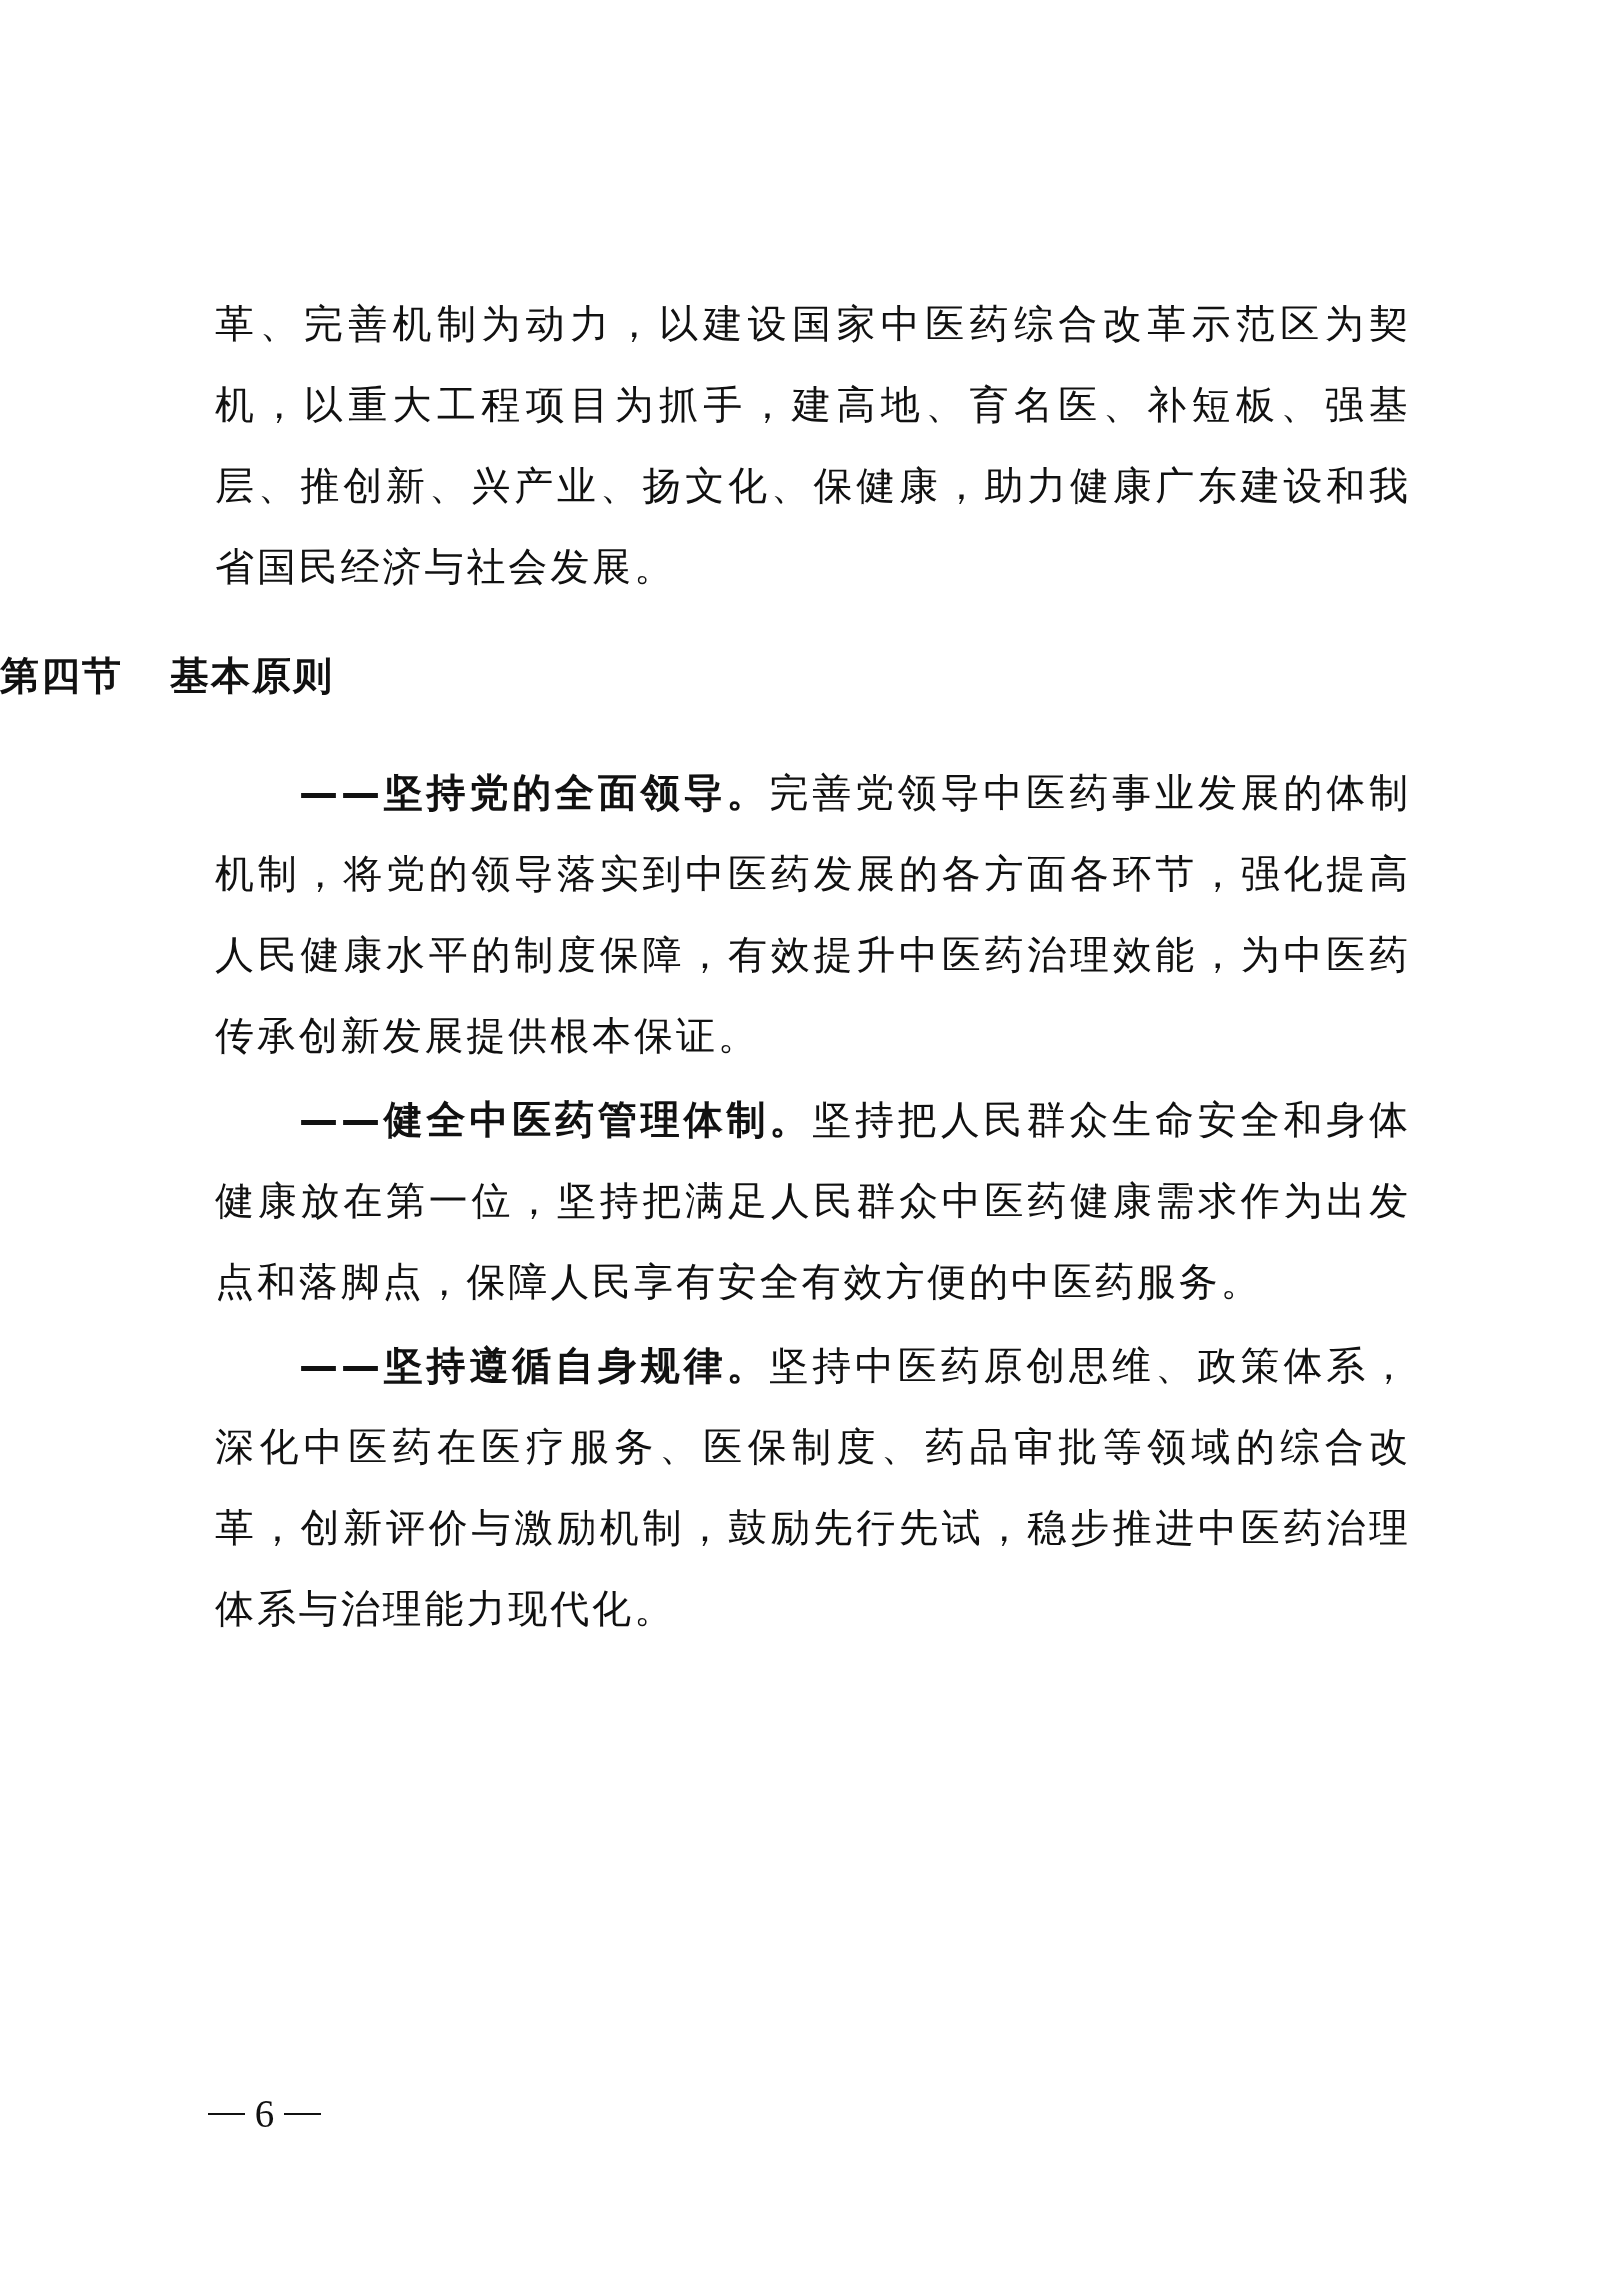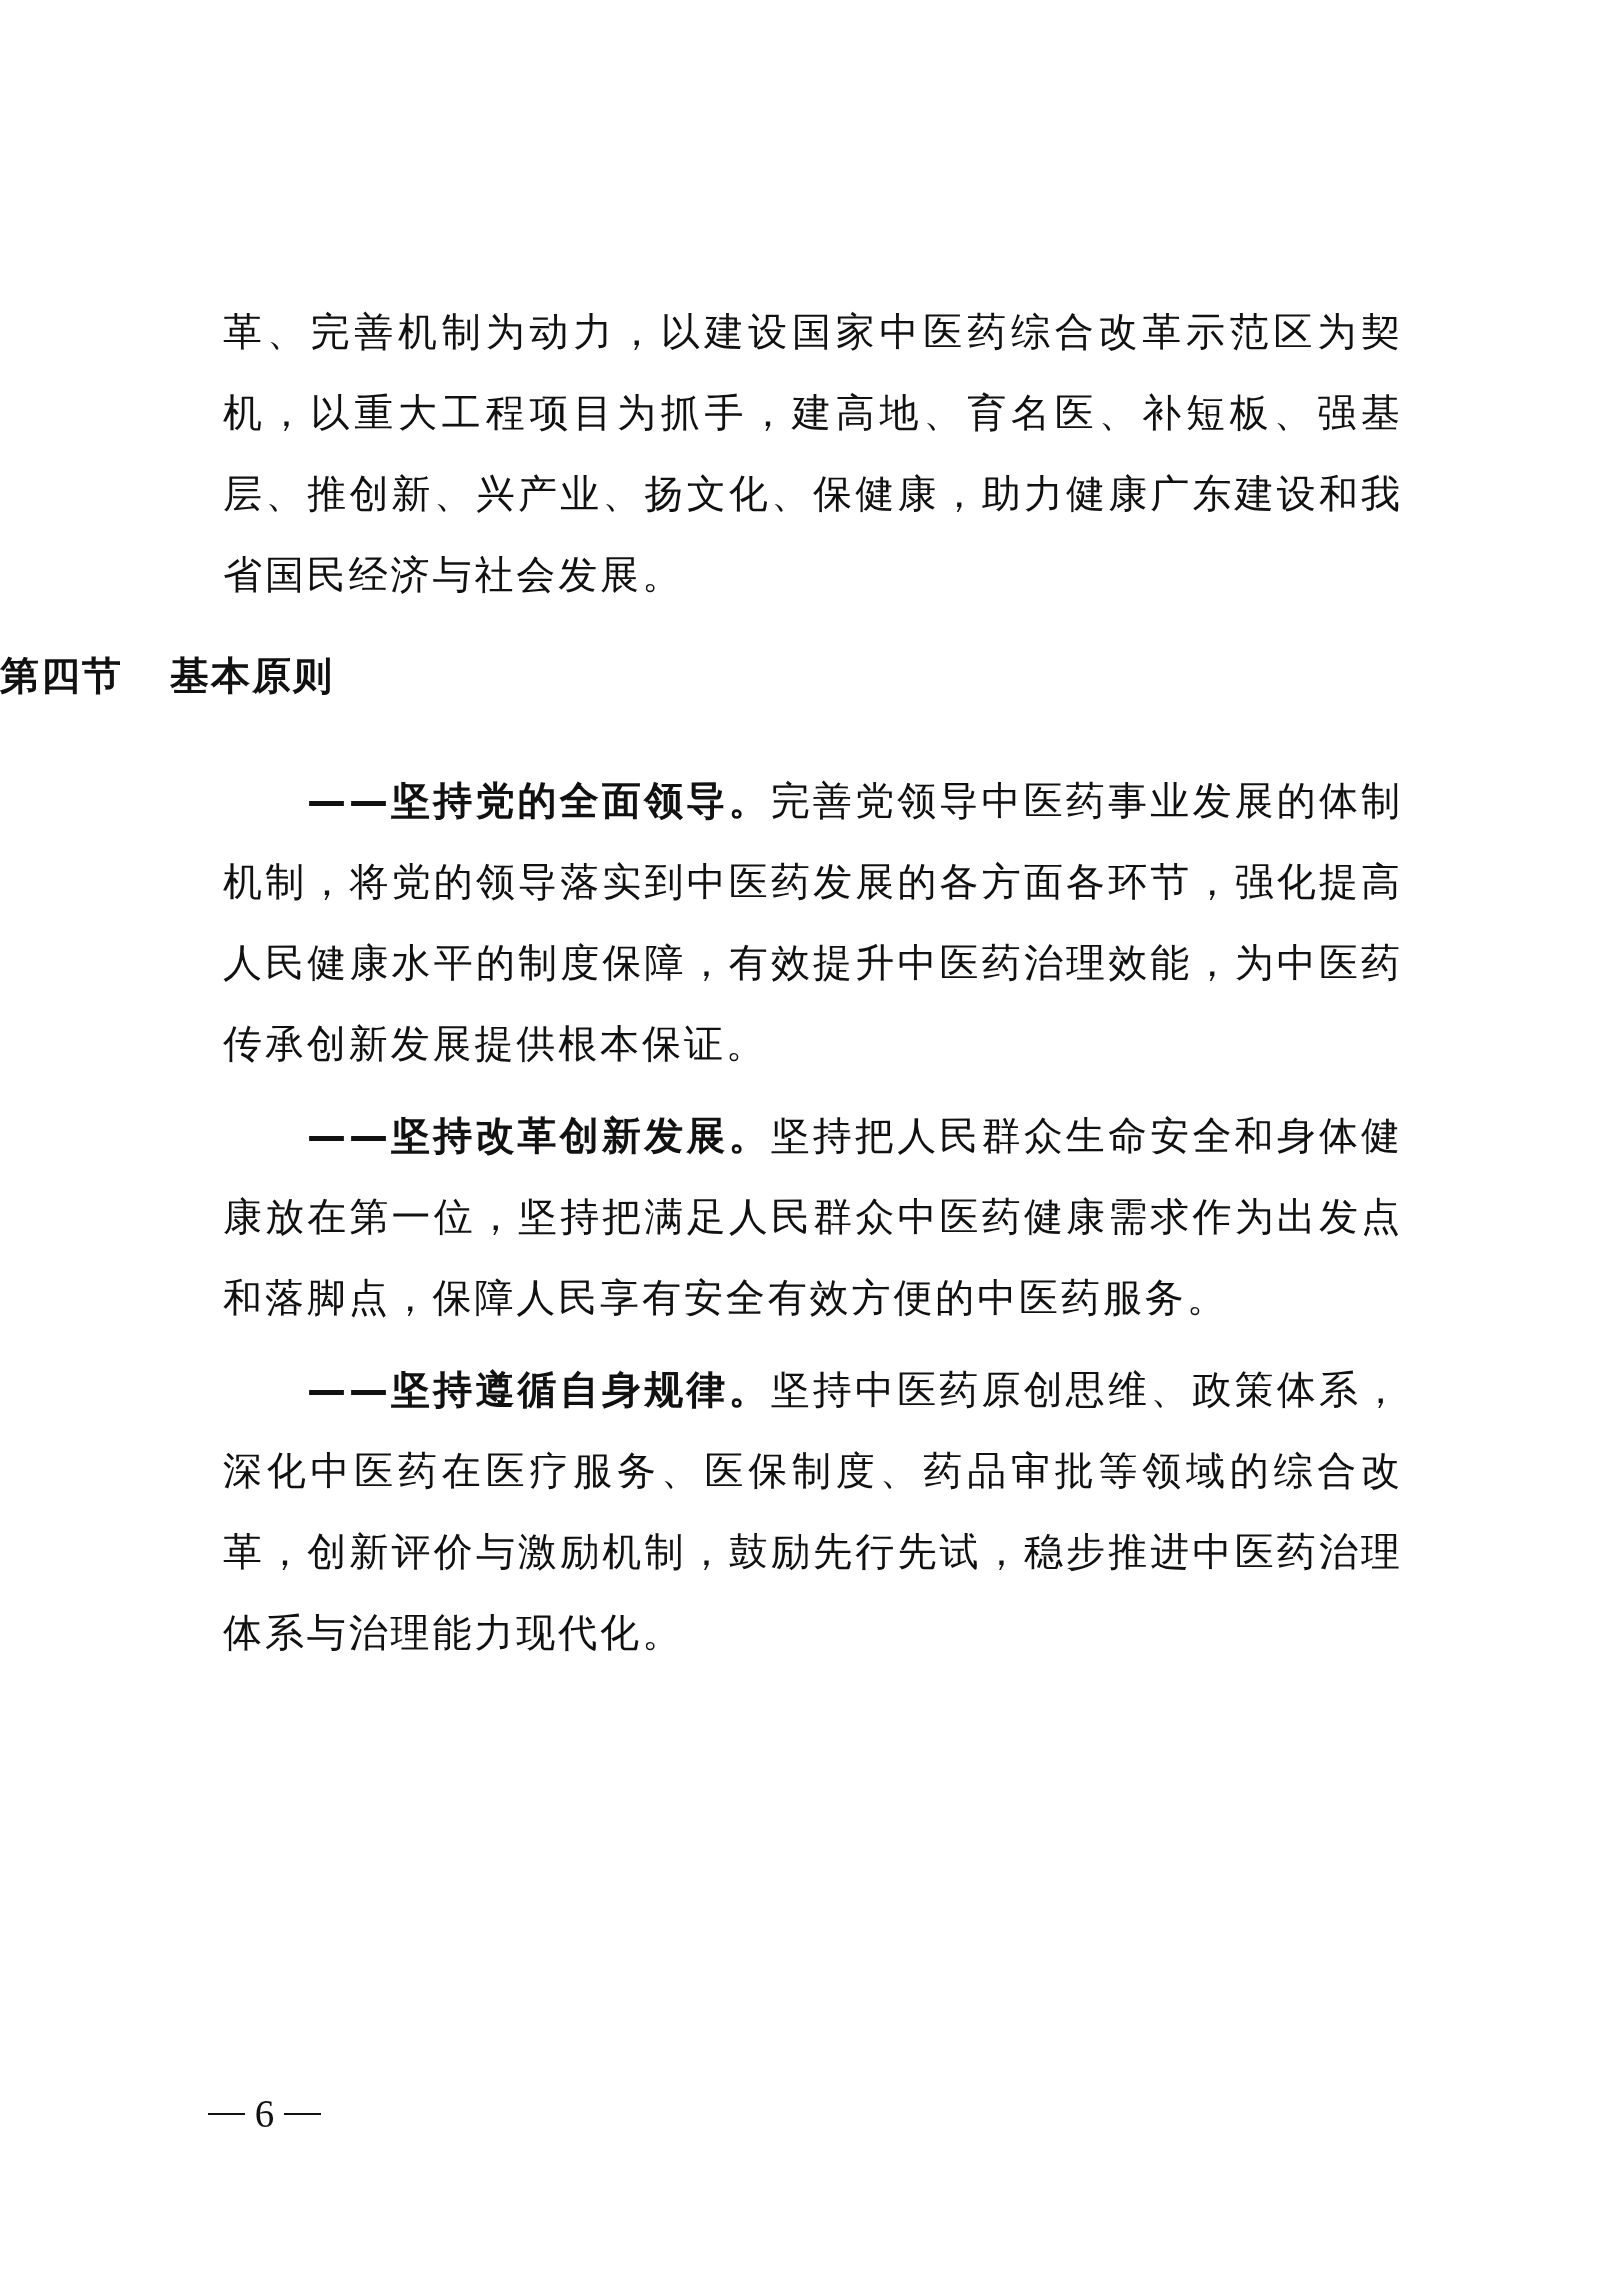--- a/index.html
+++ b/index.html
@@ -28,21 +28,21 @@
       width: 1202px;
       font-size: 39px;
       line-height: 81px;
       letter-spacing: 2.9px;
       text-align: justify;
       text-align-last: left;
     }
     .block-intro { top: 280px; }
     .block-body { top: 749px; }
     .para {
-      margin: 11px;
+      margin: 3px;
       text-indent: 84px;
     }
     .para.no-indent { text-indent: 0; }
     .lead {
       font-family: "DejaVu Sans", "Liberation Sans", sans-serif;
       font-weight: bold;
     }
     .section-heading {
       position: absolute;
       top: 637px;
@@ -85,21 +85,21 @@
 
   <div class="section-heading">
     <span>第四节</span><span class="gap"></span><span>基本原则</span>
   </div>
 
   <div class="text-block block-body">
     <p class="para">
       <span class="lead">——</span><span class="lead">坚持党的全面领导。</span><span>完善党领导中医药事业发展的体制机制，将党的领导落实到中医药发展的各方面各环节，强化提高人民健康水平的制度保障，有效提升中医药治理效能，为中医药传承创新发展提供根本保证。</span>
     </p>
     <p class="para">
-      <span class="lead">——</span><span class="lead">坚持改革创新发展。</span><span>坚持把人民群众生命安全和身体健康放在第一位，坚持把满足人民群众中医药健康需求作为出发点和落脚点，保障人民享有安全有效方便的中医药服务。</span>
+      <span class="lead">——</span><span class="lead">健全中医药管理体制。</span><span>坚持把人民群众生命安全和身体健康放在第一位，坚持把满足人民群众中医药健康需求作为出发点和落脚点，保障人民享有安全有效方便的中医药服务。</span>
     </p>
     <p class="para">
       <span class="lead">——</span><span class="lead">坚持遵循自身规律。</span><span>坚持中医药原创思维、政策体系，深化中医药在医疗服务、医保制度、药品审批等领域的综合改革，创新评价与激励机制，鼓励先行先试，稳步推进中医药治理体系与治理能力现代化。</span>
     </p>
   </div>
 
   <div class="page-number">
     <span class="dash"></span>
     <span>6</span>
     <span class="dash"></span>

